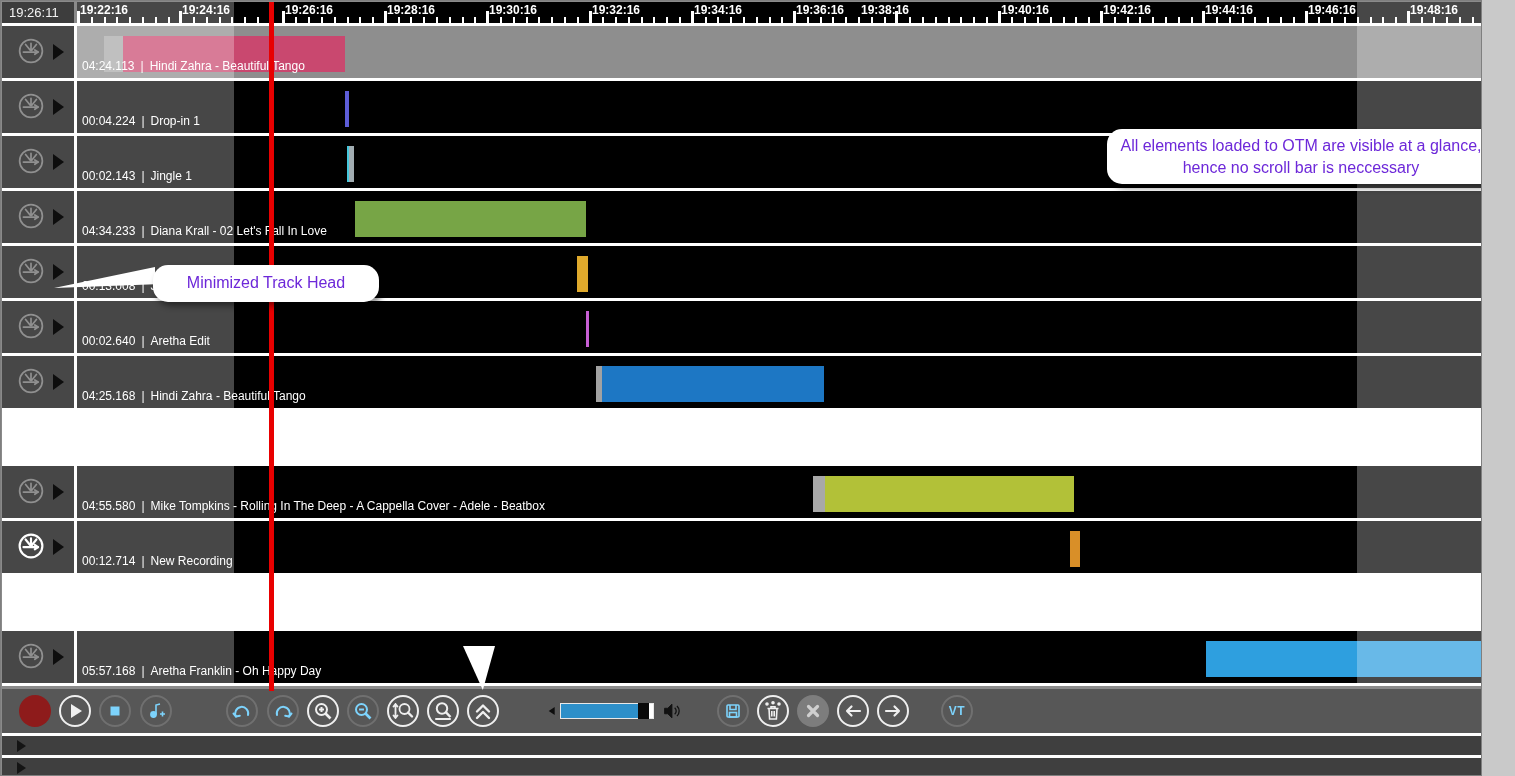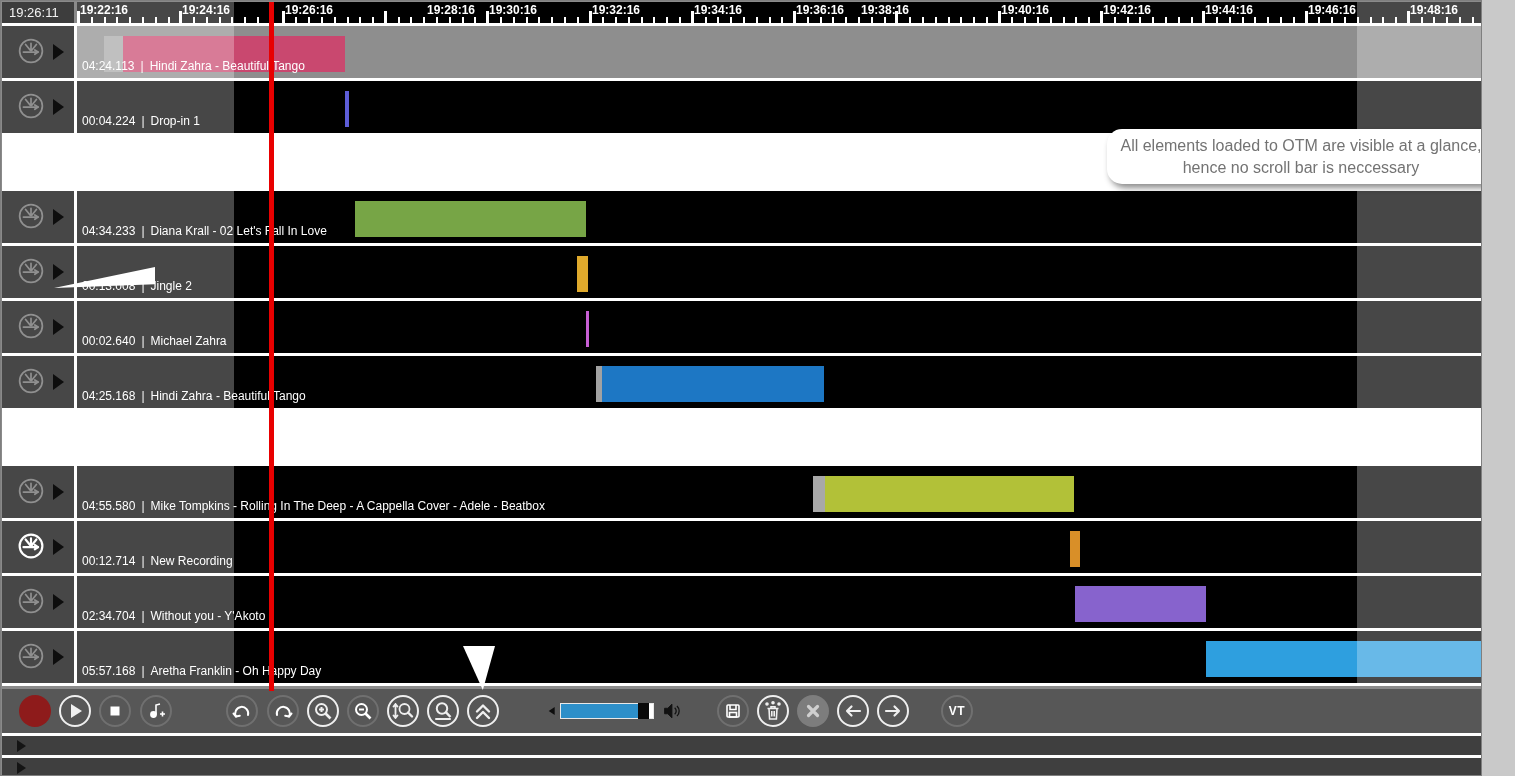--- a/index.html
+++ b/index.html
@@ -25,38 +25,38 @@
   .tlabel .sep{display:inline-block;margin:0 6px;opacity:.95;}
   .clip{position:absolute;top:10px;height:36px;}
   .playtri{position:absolute;left:51px;top:18px;width:0;height:0;border-left:11px solid #0d0d0d;border-top:8px solid transparent;border-bottom:8px solid transparent;}
   .ricon{position:absolute;left:16px;top:12px;}
   
   .lightzone{background:rgba(255,255,255,0.28);pointer-events:none;z-index:5;}
   #playhead{left:268px;top:1px;width:5px;height:689px;background:#e80000;z-index:6;}
   
   #tbar{left:1px;top:688px;width:1507px;height:44px;background:#575757;z-index:2;}
   .tbtn{position:absolute;top:6px;width:32px;height:32px;border-radius:50%;border:2px solid #efefef;box-sizing:border-box;display:flex;align-items:center;justify-content:center;color:#efefef;}
-  .tbtn.dim{border-color:#707070;color:#ffffff;}
+  .tbtn.dim{border-color:#707070;color:#7dd3fc;}
   .tbtn.record{border:none;background:#8e1b1b;}
   .tbtn.closex{border:none;background:#7d7d7d;color:#cfcfcf;}
   .tbtn svg{display:block;}
   .tbtn .txt{font-size:12px;font-weight:bold;letter-spacing:0.5px;}
   #volwrap .slider{position:absolute;top:14px;height:16px;background:#fff;border:1px solid #e8e8e8;box-sizing:border-box;}
   #volwrap .fill{position:absolute;left:0;top:0;height:100%;background:#2d8fc9;}
   #volwrap .handle{position:absolute;top:-1px;height:16px;width:11px;background:#0a0a0a;}
   #info-icon{position:absolute;left:1484px;top:705px;width:24px;height:24px;border:2px solid #cfcfcf;border-radius:50%;color:#cfcfcf;box-sizing:border-box;
      font-family:"Liberation Serif",serif;font-size:15px;font-style:italic;font-weight:bold;text-align:center;line-height:20px;z-index:3;}
   
   .bpanel{left:1px;width:1507px;height:19px;background:#3f3f3f;}
   .bpanel .tri{position:absolute;left:15px;top:4px;width:0;height:0;border-left:9px solid #141414;border-top:6px solid transparent;border-bottom:6px solid transparent;}
   #hl1{left:1px;top:732px;width:1507px;height:3px;background:#fff;}
   #hl2{left:1px;top:754px;width:1507px;height:3px;background:#fff;}
   #rframe{left:1502px;top:1px;width:7px;height:774px;background:#fff;z-index:7;}
   
-  .callout{position:absolute;background:#fff;border-radius:15px;color:#737373;text-align:center;z-index:10;
+  .callout{position:absolute;background:#fff;border-radius:15px;color:#6d28d9;text-align:center;z-index:10;
      box-shadow:3px 4px 6px rgba(0,0,0,0.45);}
   #co1{left:1106px;top:128px;width:388px;height:55px;font-size:16px;line-height:22px;padding-top:6px;box-sizing:border-box;}
   #co1-tail{left:1448px;top:118px;width:60px;height:58px;background:#fff;clip-path:polygon(10% 38%,100% 10%,55% 100%);z-index:9;}
   #co2{left:152px;top:264px;width:226px;height:37px;font-size:16px;line-height:36px;}
   #co2-tail{left:53px;top:266px;width:101px;height:24px;background:#fff;clip-path:polygon(100% 0,100% 72%,0 88%);z-index:9;box-shadow:2px 3px 4px rgba(0,0,0,0.3);}
   #co3{left:310px;top:613px;width:221px;height:36px;font-size:16px;line-height:35px;}
   #co3-tail{left:462px;top:645px;width:32px;height:44px;background:#fff;clip-path:polygon(0 0,100% 0,62% 100%);z-index:9;}
 </style>
 </head>
 <body>
@@ -176,21 +176,21 @@
       <div class="tick minor" style="left: 1395px;"></div>
       <div class="tick minor" style="left: 1408px;"></div>
       <div class="tick minor" style="left: 1420px;"></div>
       <div class="tick major" style="left: 0px;"></div>
       <div class="rlabel" style="left: 3px;">19:22:16</div>
       <div class="tick major" style="left: 102px;"></div>
       <div class="rlabel" style="left: 105px;">19:24:16</div>
       <div class="tick major" style="left: 205px;"></div>
       <div class="rlabel" style="left: 208px;">19:26:16</div>
       <div class="tick major" style="left: 307px;"></div>
-      <div class="rlabel" style="left: 310px; margin-left: 40px;">19:28:16</div>
+      <div class="rlabel" style="left: 310px;">19:28:16</div>
       <div class="tick major" style="left: 409px;"></div>
       <div class="rlabel" style="left: 412px;">19:30:16</div>
       <div class="tick major" style="left: 512px;"></div>
       <div class="rlabel" style="left: 515px;">19:32:16</div>
       <div class="tick major" style="left: 614px;"></div>
       <div class="rlabel" style="left: 617px;">19:34:16</div>
       <div class="tick major" style="left: 716px;"></div>
       <div class="rlabel" style="left: 719px;">19:36:16</div>
       <div class="tick major" style="left: 818px;"></div>
       <div class="rlabel" style="left: 784px;">19:38:16</div>
@@ -238,20 +238,37 @@
                 <path d="M6.5,1 L3.5,-1 M6.5,1 L3.5,3"></path>
               </g>
             </svg></div>
           <div class="playtri"></div>
         </div>
         <div class="tcontent">
           <div class="clip" style="left: 268px; width: 4px; background: rgb(93, 93, 216);"></div>
           <div class="tlabel"><span>00:04.224</span><span class="sep">|</span><span>Drop-in 1</span></div>
         </div>
       </div>
+      <div class="trow" style="top: 110px;">
+        <div class="thead">
+          <div class="ricon"><svg width="26" height="26" viewBox="-12 -12 24 24" style="color: rgb(144, 144, 144);">
+              <circle cx="0" cy="0" r="10.5" fill="none" stroke="currentColor" stroke-width="1.6"></circle>
+              <g stroke="currentColor" stroke-width="1.6" fill="none" stroke-linecap="round">
+                <path d="M-5,-6 L-0.5,-0.5 M0,-7 L0,-0.5 M5,-6 L0.5,-0.5"></path>
+                <path d="M-7,1 C-4,1 4,1 6.5,1"></path>
+                <path d="M6.5,1 L3.5,-1 M6.5,1 L3.5,3"></path>
+              </g>
+            </svg></div>
+          <div class="playtri"></div>
+        </div>
+        <div class="tcontent">
+          <div class="clip" style="left: 270px; width: 5px; background: rgb(162, 173, 178); border-left: 2px solid rgb(69, 200, 220);"></div>
+          <div class="tlabel"><span>00:02.143</span><span class="sep">|</span><span>Jingle 1</span></div>
+        </div>
+      </div>
       <div class="trow" style="top: 165px;">
         <div class="thead">
           <div class="ricon"><svg width="26" height="26" viewBox="-12 -12 24 24" style="color: rgb(144, 144, 144);">
               <circle cx="0" cy="0" r="10.5" fill="none" stroke="currentColor" stroke-width="1.6"></circle>
               <g stroke="currentColor" stroke-width="1.6" fill="none" stroke-linecap="round">
                 <path d="M-5,-6 L-0.5,-0.5 M0,-7 L0,-0.5 M5,-6 L0.5,-0.5"></path>
                 <path d="M-7,1 C-4,1 4,1 6.5,1"></path>
                 <path d="M6.5,1 L3.5,-1 M6.5,1 L3.5,3"></path>
               </g>
             </svg></div>
@@ -286,21 +303,21 @@
               <g stroke="currentColor" stroke-width="1.6" fill="none" stroke-linecap="round">
                 <path d="M-5,-6 L-0.5,-0.5 M0,-7 L0,-0.5 M5,-6 L0.5,-0.5"></path>
                 <path d="M-7,1 C-4,1 4,1 6.5,1"></path>
                 <path d="M6.5,1 L3.5,-1 M6.5,1 L3.5,3"></path>
               </g>
             </svg></div>
           <div class="playtri"></div>
         </div>
         <div class="tcontent">
           <div class="clip" style="left: 509px; width: 3px; background: rgb(199, 95, 212);"></div>
-          <div class="tlabel"><span>00:02.640</span><span class="sep">|</span><span>Michael Zahra</span></div>
+          <div class="tlabel"><span>00:02.640</span><span class="sep">|</span><span>Aretha Edit</span></div>
         </div>
       </div>
       <div class="trow" style="top: 330px;">
         <div class="thead">
           <div class="ricon"><svg width="26" height="26" viewBox="-12 -12 24 24" style="color: rgb(144, 144, 144);">
               <circle cx="0" cy="0" r="10.5" fill="none" stroke="currentColor" stroke-width="1.6"></circle>
               <g stroke="currentColor" stroke-width="1.6" fill="none" stroke-linecap="round">
                 <path d="M-5,-6 L-0.5,-0.5 M0,-7 L0,-0.5 M5,-6 L0.5,-0.5"></path>
                 <path d="M-7,1 C-4,1 4,1 6.5,1"></path>
                 <path d="M6.5,1 L3.5,-1 M6.5,1 L3.5,3"></path>
@@ -340,37 +357,20 @@
                 <path d="M-5,-6 L-0.5,-0.5 M0,-7 L0,-0.5 M5,-6 L0.5,-0.5"></path>
                 <path d="M-7,1 C-4,1 4,1 6.5,1"></path>
                 <path d="M6.5,1 L3.5,-1 M6.5,1 L3.5,3"></path>
               </g>
             </svg></div>
           <div class="playtri"></div>
         </div>
         <div class="tcontent">
           <div class="clip" style="left: 993px; width: 10px; background: rgb(217, 143, 40);"></div>
           <div class="tlabel"><span>00:12.714</span><span class="sep">|</span><span>New Recording</span></div>
-        </div>
-      </div>
-      <div class="trow" style="top: 550px;">
-        <div class="thead">
-          <div class="ricon"><svg width="26" height="26" viewBox="-12 -12 24 24" style="color: rgb(144, 144, 144);">
-              <circle cx="0" cy="0" r="10.5" fill="none" stroke="currentColor" stroke-width="1.6"></circle>
-              <g stroke="currentColor" stroke-width="1.6" fill="none" stroke-linecap="round">
-                <path d="M-5,-6 L-0.5,-0.5 M0,-7 L0,-0.5 M5,-6 L0.5,-0.5"></path>
-                <path d="M-7,1 C-4,1 4,1 6.5,1"></path>
-                <path d="M6.5,1 L3.5,-1 M6.5,1 L3.5,3"></path>
-              </g>
-            </svg></div>
-          <div class="playtri"></div>
-        </div>
-        <div class="tcontent">
-          <div class="clip" style="left: 998px; width: 131px; background: rgb(135, 99, 205);"></div>
-          <div class="tlabel"><span>02:34.704</span><span class="sep">|</span><span>Without you - Y'Akoto</span></div>
         </div>
       </div>
       <div class="trow" style="top: 605px;">
         <div class="thead">
           <div class="ricon"><svg width="26" height="26" viewBox="-12 -12 24 24" style="color: rgb(144, 144, 144);">
               <circle cx="0" cy="0" r="10.5" fill="none" stroke="currentColor" stroke-width="1.6"></circle>
               <g stroke="currentColor" stroke-width="1.6" fill="none" stroke-linecap="round">
                 <path d="M-5,-6 L-0.5,-0.5 M0,-7 L0,-0.5 M5,-6 L0.5,-0.5"></path>
                 <path d="M-7,1 C-4,1 4,1 6.5,1"></path>
                 <path d="M6.5,1 L3.5,-1 M6.5,1 L3.5,3"></path>
@@ -537,16 +537,17 @@
   </div>
   <div class="abs" id="hl2"></div>
   <div class="abs bpanel" style="top:757px">
     <div class="tri"></div>
   </div>
   <div class="abs" id="rframe"></div>
 
   <div class="abs" id="co1-tail"></div>
   <div class="callout" id="co1">All elements loaded to OTM are visible at a glance, hence no scroll bar is neccessary</div>
   <div class="abs" id="co2-tail"></div>
+  <div class="callout" id="co2">Minimized Track Head</div>
   <div class="abs" id="co3-tail"></div>
 <div class="abs lightzone" style="left: 76px; top: 1px; width: 157px; height: 684px;"></div>
     <div class="abs lightzone" style="left: 1356px; top: 1px; width: 146px; height: 684px;"></div>
   </div>
 
 </body></html>

